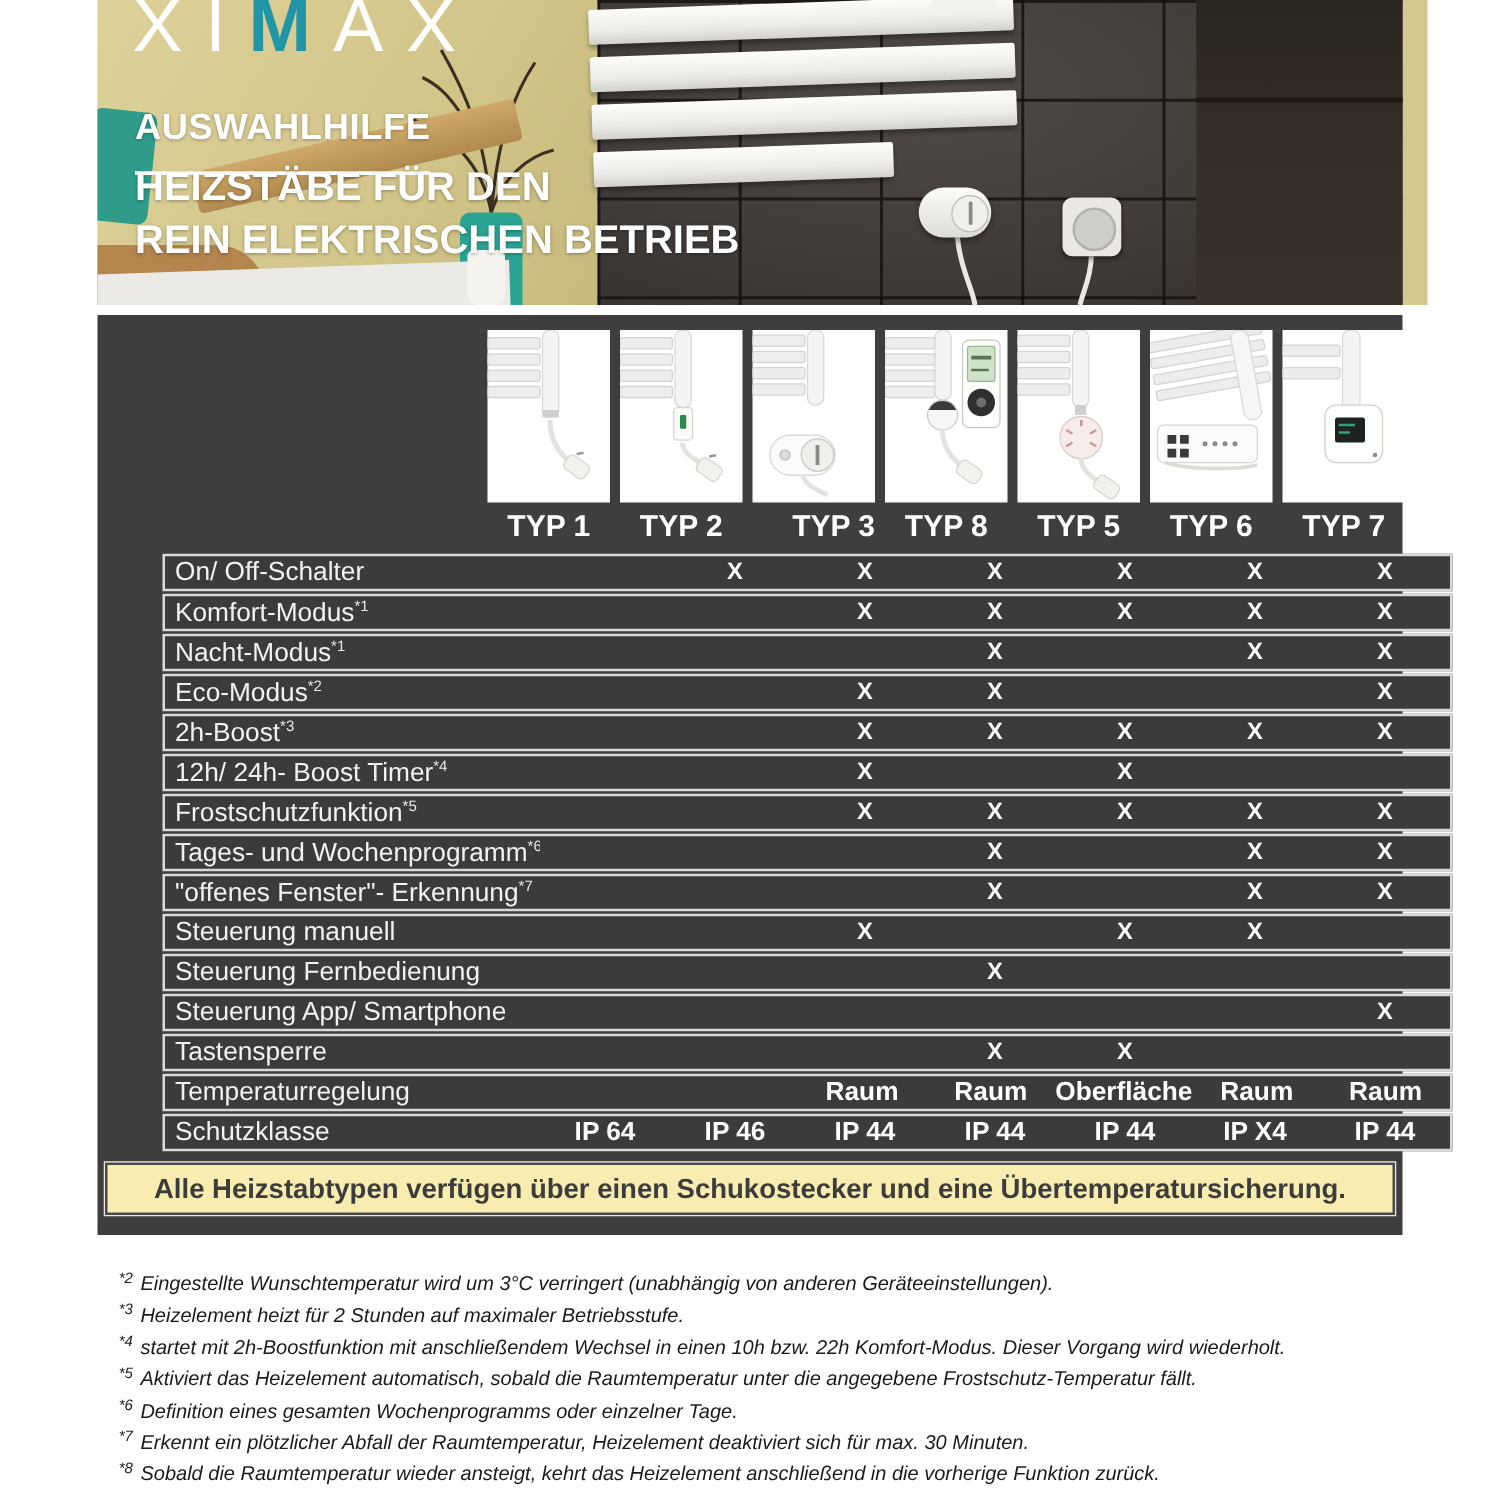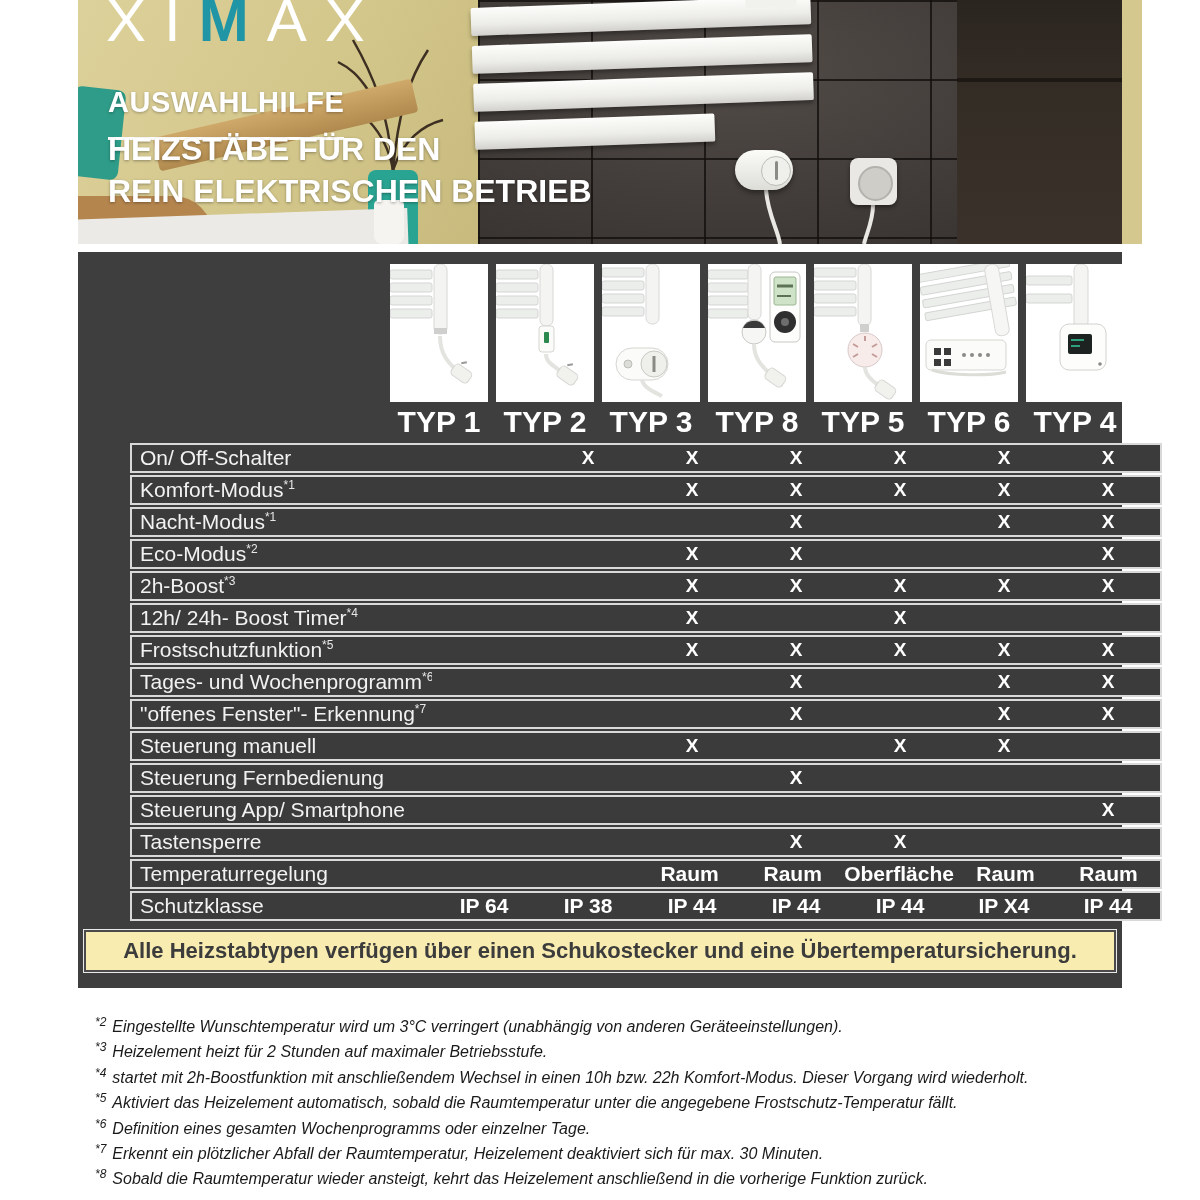--- a/index.html
+++ b/index.html
@@ -43,21 +43,21 @@
   .logo{position:absolute;left:28px;top:-14px;font-size:60px;font-weight:500;color:#ffffff;letter-spacing:18px;white-space:nowrap;}
   .logo .teal{color:#1f95a5;font-weight:700;}
   .badge{position:absolute;left:30px;top:86px;color:#ffffff;font-size:29px;font-weight:700;letter-spacing:.5px;
       border-bottom:3px solid #ffffff;padding-bottom:18px;text-shadow:0 1px 3px rgba(0,0,0,.3);}
   .title1{position:absolute;left:30px;top:131px;color:#ffffff;font-size:32px;font-weight:700;text-shadow:0 1px 3px rgba(0,0,0,.35);}
   .title2{position:absolute;left:30px;top:173px;color:#ffffff;font-size:32px;font-weight:700;text-shadow:0 1px 3px rgba(0,0,0,.35);}
 
   
   .band{position:absolute;left:78px;top:252px;width:1044px;height:736px;background:#3e3e3e;}
   .product-cell{position:absolute;top:12px;width:98px;height:138px;background:#ffffff;}
-  .typ-label{position:absolute;top:155px;width:98px;height:30px;color:#ffffff;font-size:30px;font-weight:700;
+  .typ-label{position:absolute;top:155px;width:98px;height:30px;color:#ffffff;font-size:24px;font-weight:700;
       text-align:center;line-height:30px;}
 
   .feature-table{position:absolute;left:6px;top:191px;width:1032px;padding-left:46px;}
   .frow{display:grid;grid-template-columns:300px repeat(7,1fr);align-items:center;height:30px;
       box-sizing:border-box;background:#3b3b3b;border:2px solid #d9d9d9;margin-bottom:2px;}
   .frow .flabel{color:#f2f2f2;font-size:21px;padding-left:8px;white-space:nowrap;overflow:hidden;}
   .frow .flabel sup{font-size:12px;color:#e8e8e8;}
   .frow .fcell{color:#ffffff;font-size:19px;font-weight:700;text-align:center;}
   .frow .fcell.small{font-size:21px;}
 
@@ -265,25 +265,25 @@
         <g stroke="#2fa07c" stroke-width="2">
             <line x1="45" y1="76" x2="58" y2="76"></line>
             <line x1="45" y1="82" x2="54" y2="82"></line>
           </g>
         <circle cx="74" cy="100" r="1.8" fill="#8a8a86"></circle>
       </svg>
     </div>
 
     <div class="typ-label" style="left:312px;">TYP 1</div>
     <div class="typ-label" style="left:418px;">TYP 2</div>
-    <div class="typ-label" style="left:524px;">TYP 3</div>
+    <div class="typ-label" style="left:524px;text-align:right;">TYP 3</div>
     <div class="typ-label" style="left:630px;">TYP 8</div>
     <div class="typ-label" style="left:736px;">TYP 5</div>
     <div class="typ-label" style="left:842px;">TYP 6</div>
-    <div class="typ-label" style="left:948px;">TYP 4</div>
+    <div class="typ-label" style="left:948px;">TYP 7</div>
 
     <div class="feature-table" id="feature-rows">
         <div class="frow">
           <div class="flabel">On/ Off-Schalter</div>
           <div class="fcell"></div>
           <div class="fcell">X</div>
           <div class="fcell">X</div>
           <div class="fcell">X</div>
           <div class="fcell">X</div>
           <div class="fcell">X</div>
@@ -415,21 +415,21 @@
           <div class="fcell"></div>
           <div class="fcell small">Raum</div>
           <div class="fcell small">Raum</div>
           <div class="fcell small">Oberfläche</div>
           <div class="fcell small">Raum</div>
           <div class="fcell small">Raum</div>
         </div>
         <div class="frow">
           <div class="flabel">Schutzklasse</div>
           <div class="fcell small">IP 64</div>
-          <div class="fcell small">IP 38</div>
+          <div class="fcell small">IP 46</div>
           <div class="fcell small">IP 44</div>
           <div class="fcell small">IP 44</div>
           <div class="fcell small">IP 44</div>
           <div class="fcell small">IP X4</div>
           <div class="fcell small">IP 44</div>
         </div>
       </div>
 
     <div class="note-bar">Alle Heizstabtypen verfügen über einen Schukostecker und eine Übertemperatursicherung.</div>
   </div>

